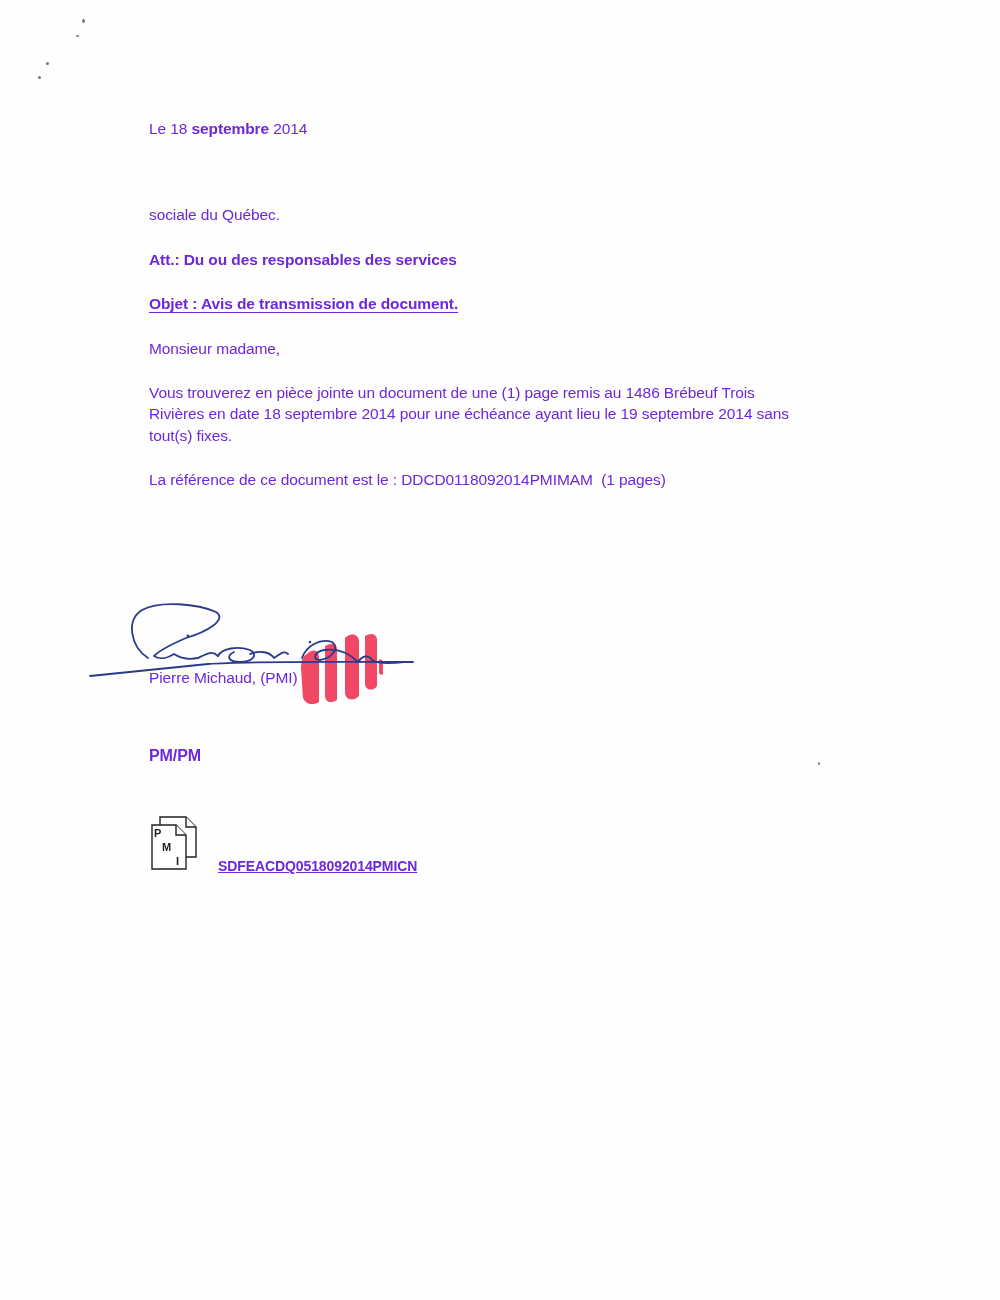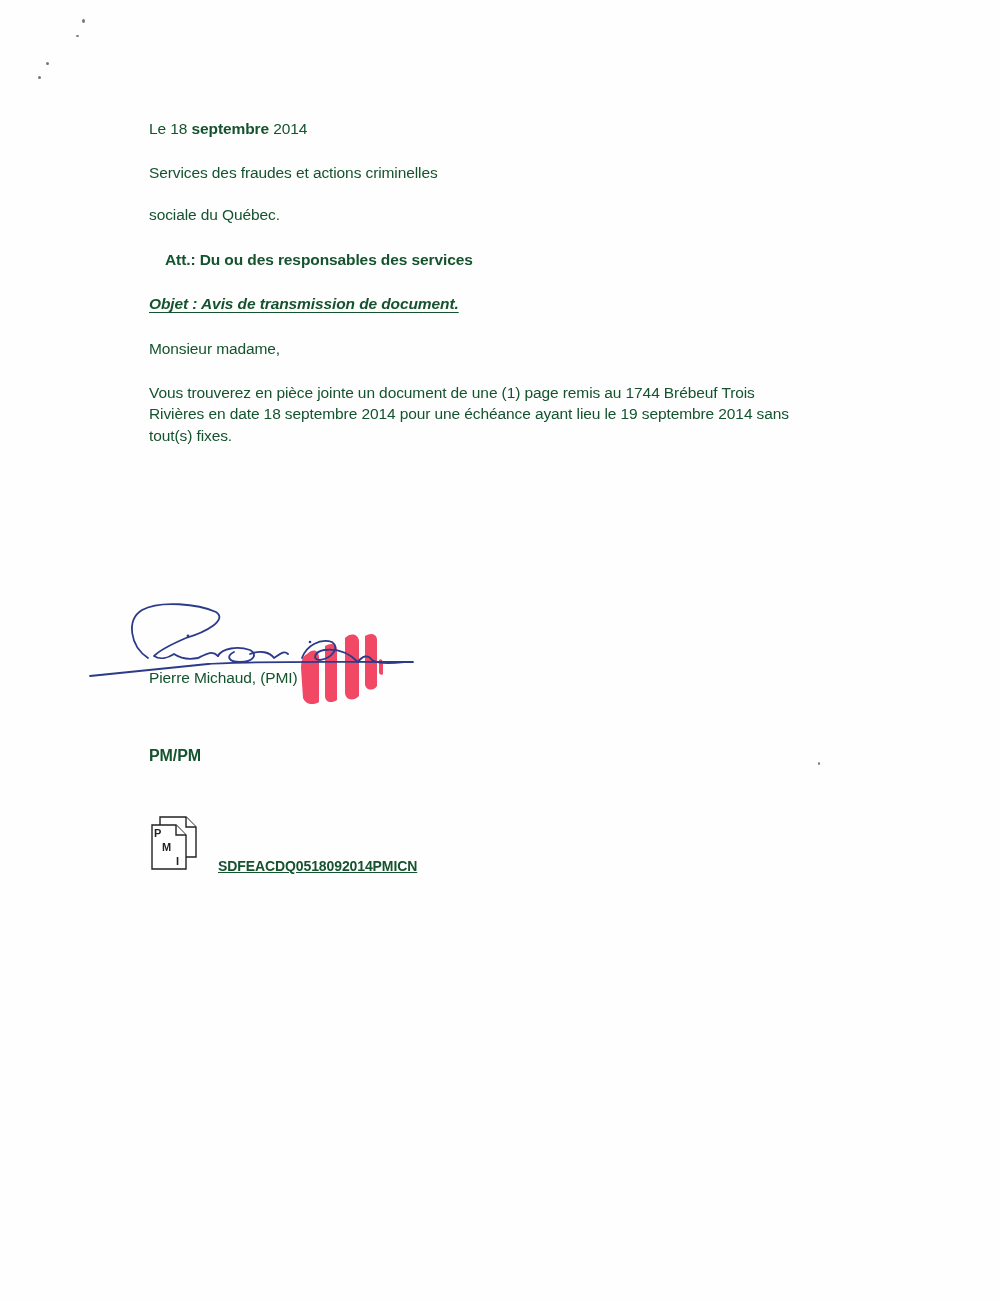--- a/index.html
+++ b/index.html
@@ -1,53 +1,53 @@
 <!DOCTYPE html>
 <html><head>
   <meta charset="utf-8">
   <style>
     html, body { margin: 0; padding: 0; background: #ffffff; }
     body { width: 1000px; height: 1300px; position: relative; overflow: hidden;
       font-family: "Liberation Sans", "DejaVu Sans", sans-serif; color: #222; }
     .page { position: absolute; left: 0; top: 0; width: 1000px; height: 1300px; background: #fefefe; }
-    .t { position: absolute; left: 149px; font-size: 15.5px; line-height: 21px; color: #14532d; white-space: nowrap; letter-spacing: -0.1px; }
+    .t { position: absolute; left: 149px; font-size: 15.5px; line-height: 21px; color: #6d28d9; white-space: nowrap; letter-spacing: -0.1px; }
     .b { font-weight: bold; }
-    .u { text-decoration: underline; text-underline-offset: 3px; font-style: italic; }
+    .u { text-decoration: underline; text-underline-offset: 3px; }
     .small { font-size: 16px; font-weight: bold; }
     .speck { position: absolute; background: #777; border-radius: 50%; }
     .sig { position: absolute; left: 88px; top: 598px; }
     .stamp-svg { position: absolute; left: 295px; top: 628px; }
     .icon-pmi { position: absolute; left: 150px; top: 815px; }
   </style>
 </head>
 <body>
 
 <div class="page">
 
   <div class="speck" style="left:82px;top:19px;width:3px;height:4px;"></div>
   <div class="speck" style="left:76px;top:35px;width:3px;height:2px;"></div>
   <div class="speck" style="left:46px;top:62px;width:3px;height:3px;"></div>
   <div class="speck" style="left:38px;top:76px;width:3px;height:3px;"></div>
   <div class="speck" style="left:818px;top:762px;width:2px;height:3px;"></div>
 
   <div class="t" style="top:118px;"><span>Le 18 </span><span class="b">septembre</span><span> 2014</span></div>
 
-  <div class="t" style="top:162px;">Services des fraudes et actions criminelles</div>
   <div class="t" style="top:204px;">sociale du Québec.</div>
 
-  <div class="t b" style="top:249px;margin-left:16px;">Att.: Du ou des responsables des services</div>
+  <div class="t b" style="top:249px;">Att.: Du ou des responsables des services</div>
 
   <div class="t b u" style="top:293px;">Objet : Avis de transmission de document.</div>
 
   <div class="t" style="top:338px;">Monsieur madame,</div>
 
-  <div class="t" style="top:382px;">Vous trouverez en pièce jointe un document de une (1) page remis au 1744 Brébeuf Trois</div>
+  <div class="t" style="top:382px;">Vous trouverez en pièce jointe un document de une (1) page remis au 1486 Brébeuf Trois</div>
   <div class="t" style="top:403px;">Rivières en date 18 septembre 2014 pour une échéance ayant lieu le 19 septembre 2014 sans</div>
   <div class="t" style="top:425px;">tout(s) fixes.</div>
 
+  <div class="t" style="top:469px;white-space:pre;">La référence de ce document est le : DDCD0118092014PMIMAM  (1 pages)</div>
 
 
   <svg class="stamp-svg" width="90" height="78" viewBox="0 0 90 78">
     <g fill="#f0395a" opacity="0.92">
       <path d="M12 26 C18 20 24 22 24 30 L24 74 C18 78 10 76 8 70 L6 40 C6 32 8 28 12 26 Z"></path>
       <path d="M30 18 C36 14 42 16 42 22 L42 72 C36 76 30 74 30 68 Z"></path>
       <path d="M50 10 C56 4 64 6 64 14 L64 68 C58 74 50 72 50 64 Z"></path>
       <path d="M70 8 C76 4 82 6 82 12 L82 58 C78 64 70 62 70 56 Z"></path>
       <path d="M84 32 C86 30 88 32 88 36 L88 46 C86 48 84 46 84 44 Z"></path>
     </g>

